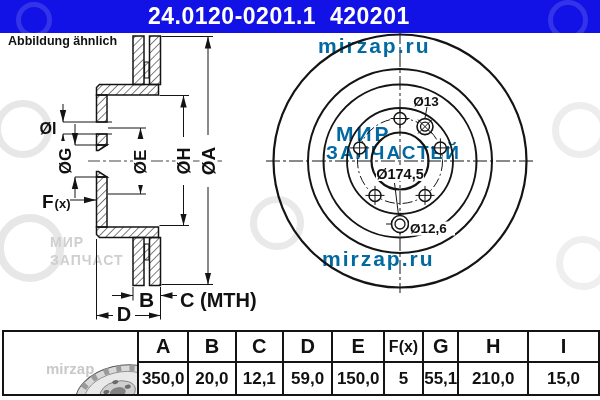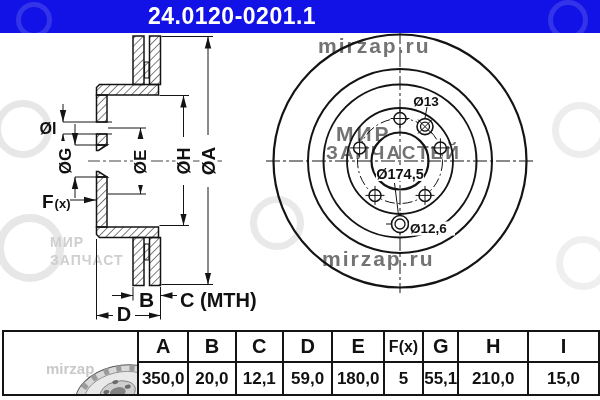--- a/index.html
+++ b/index.html
@@ -9,21 +9,21 @@
   #topbar{position:absolute;left:0;top:0;width:600px;height:33px;background:#1212e6;}
   #topbar .pn{position:absolute;top:0;height:33px;line-height:33px;color:#fff;
               font-weight:bold;font-size:23px;letter-spacing:.5px;white-space:nowrap;}
   #pn-main{left:148px;}
   #pn-ref{left:330px;}
   .hdr-ring{position:absolute;border-radius:50%;border:5px solid rgba(255,255,255,.14);}
   
   #note{position:absolute;left:8px;top:34px;color:#111;font-weight:bold;
         font-size:12.5px;line-height:14px;white-space:nowrap;}
   
-  .wm{position:absolute;color:#737373;font-weight:bold;white-space:nowrap;z-index:1;}
+  .wm{position:absolute;color:#0369a1;font-weight:bold;white-space:nowrap;z-index:1;}
   .ring{position:absolute;border-radius:50%;z-index:1;}
   svg{position:absolute;z-index:2;}
   #drawing{left:0;top:33px;}
   
   #dim-table{position:absolute;left:2px;top:330px;z-index:3;border-collapse:collapse;
              table-layout:fixed;background:#fff;}
   #dim-table td,#dim-table th{border:2.5px solid #141414;padding:0;text-align:center;
              vertical-align:middle;color:#111;background:#fff;overflow:hidden;}
   #dim-table th{font-size:20px;font-weight:bold;height:29px;}
   #dim-table td.val{font-size:17px;font-weight:bold;height:31px;}
@@ -32,23 +32,25 @@
 </style>
 </head>
 <body>
 
 <div id="stage">
 
   <div id="topbar">
     <div class="hdr-ring" style="left:16px;top:2px;width:26px;height:26px;"></div>
     <div class="hdr-ring" style="left:548px;top:0px;width:30px;height:30px;"></div>
     <span class="pn" id="pn-main">24.0120-0201.1</span>
+    <span class="pn" id="pn-ref">420201</span>
   </div>
 
   <div id="note">
+    <div>Abbildung ähnlich</div>
   </div>
 
   <div class="ring" style="left:-6px;top:100px;width:44px;height:44px;border:7px solid #e7e7e7;"></div>
   <div class="ring" style="left:-4px;top:214px;width:52px;height:52px;border:8px solid #e7e7e7;"></div>
   <div class="ring" style="left:250px;top:196px;width:40px;height:40px;border:7px solid #e9e9e9;"></div>
   <div class="ring" style="left:552px;top:102px;width:42px;height:42px;border:7px solid #ededed;"></div>
   <div class="ring" style="left:556px;top:236px;width:40px;height:40px;border:7px solid #efefef;"></div>
   <div class="wm" style="left:318px;top:34px;font-size:21px;letter-spacing:2px;">mirzap.ru</div>
   <div class="wm" style="left:336px;top:122px;font-size:21px;letter-spacing:3px;">МИР</div>
   <div class="wm" style="left:326px;top:142px;font-size:19px;letter-spacing:2px;">ЗАПЧАСТЕЙ</div>
@@ -250,21 +252,21 @@
       <th style="width:38px;" class="fx">F(x)</th>
       <th style="width:31px;">G</th>
       <th style="width:70px;">H</th>
       <th style="width:72px;">I</th>
     </tr>
     <tr>
       <td class="val">350,0</td>
       <td class="val">20,0</td>
       <td class="val">12,1</td>
       <td class="val">59,0</td>
-      <td class="val">180,0</td>
+      <td class="val">150,0</td>
       <td class="val">5</td>
       <td class="val">55,1</td>
       <td class="val">210,0</td>
       <td class="val">15,0</td>
     </tr>
   </tbody>
     </table>
 
 </div>
 

